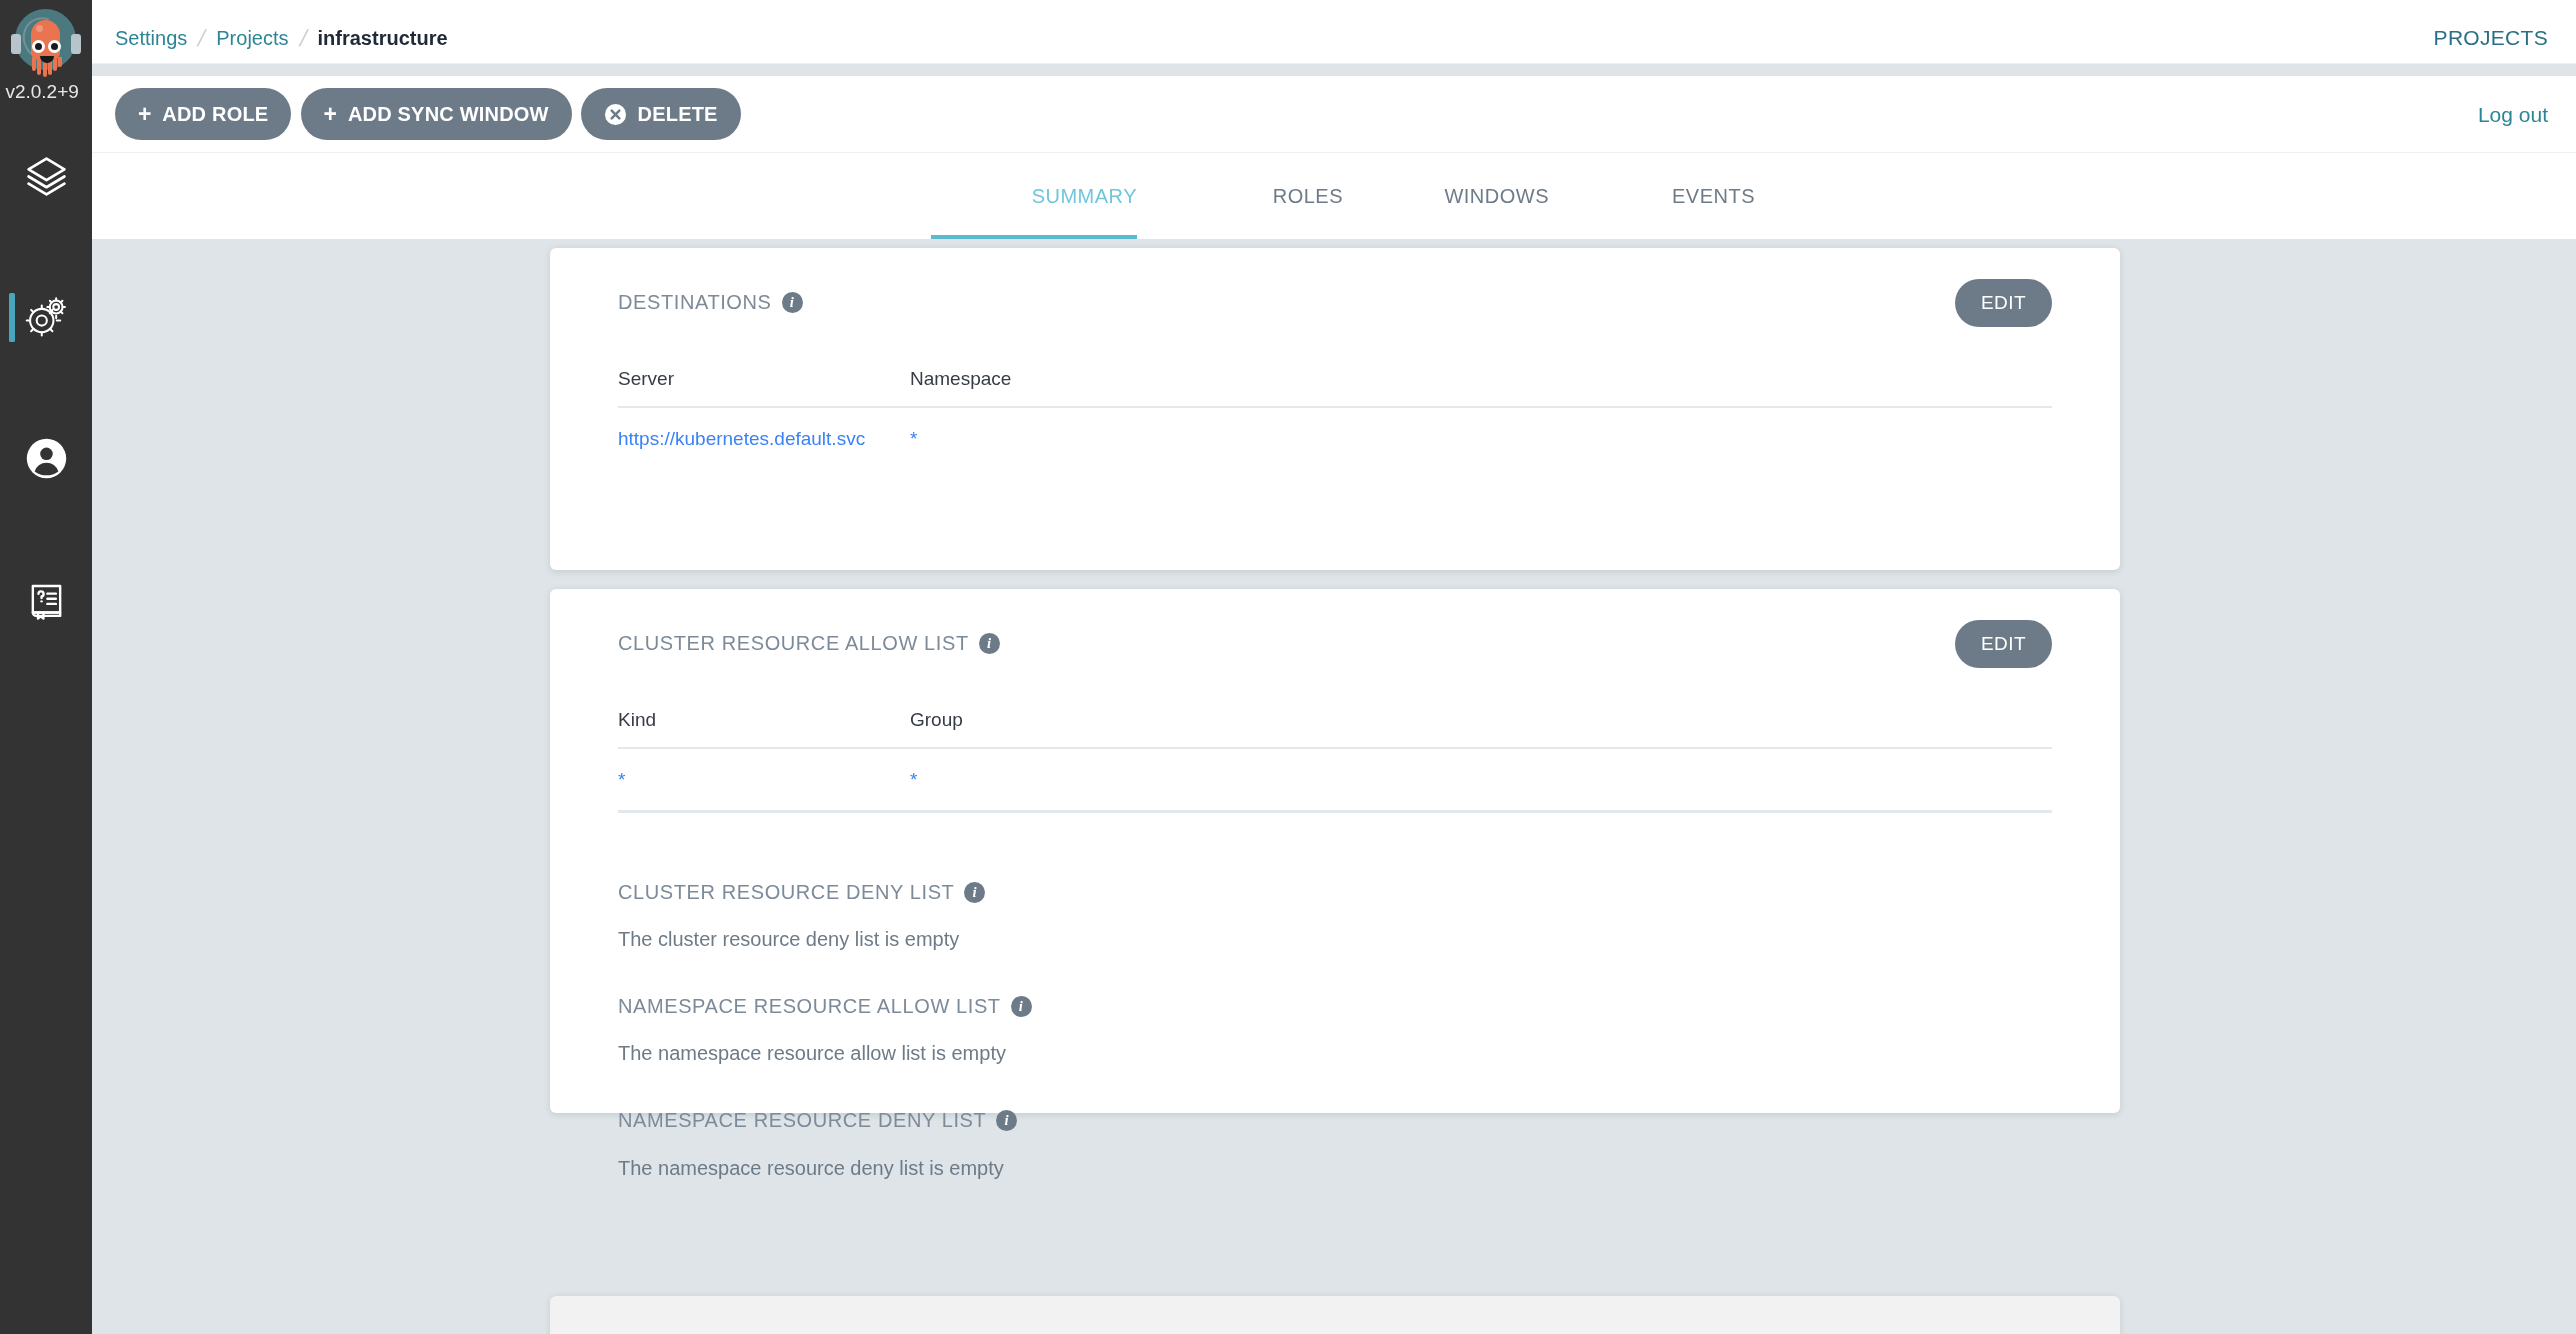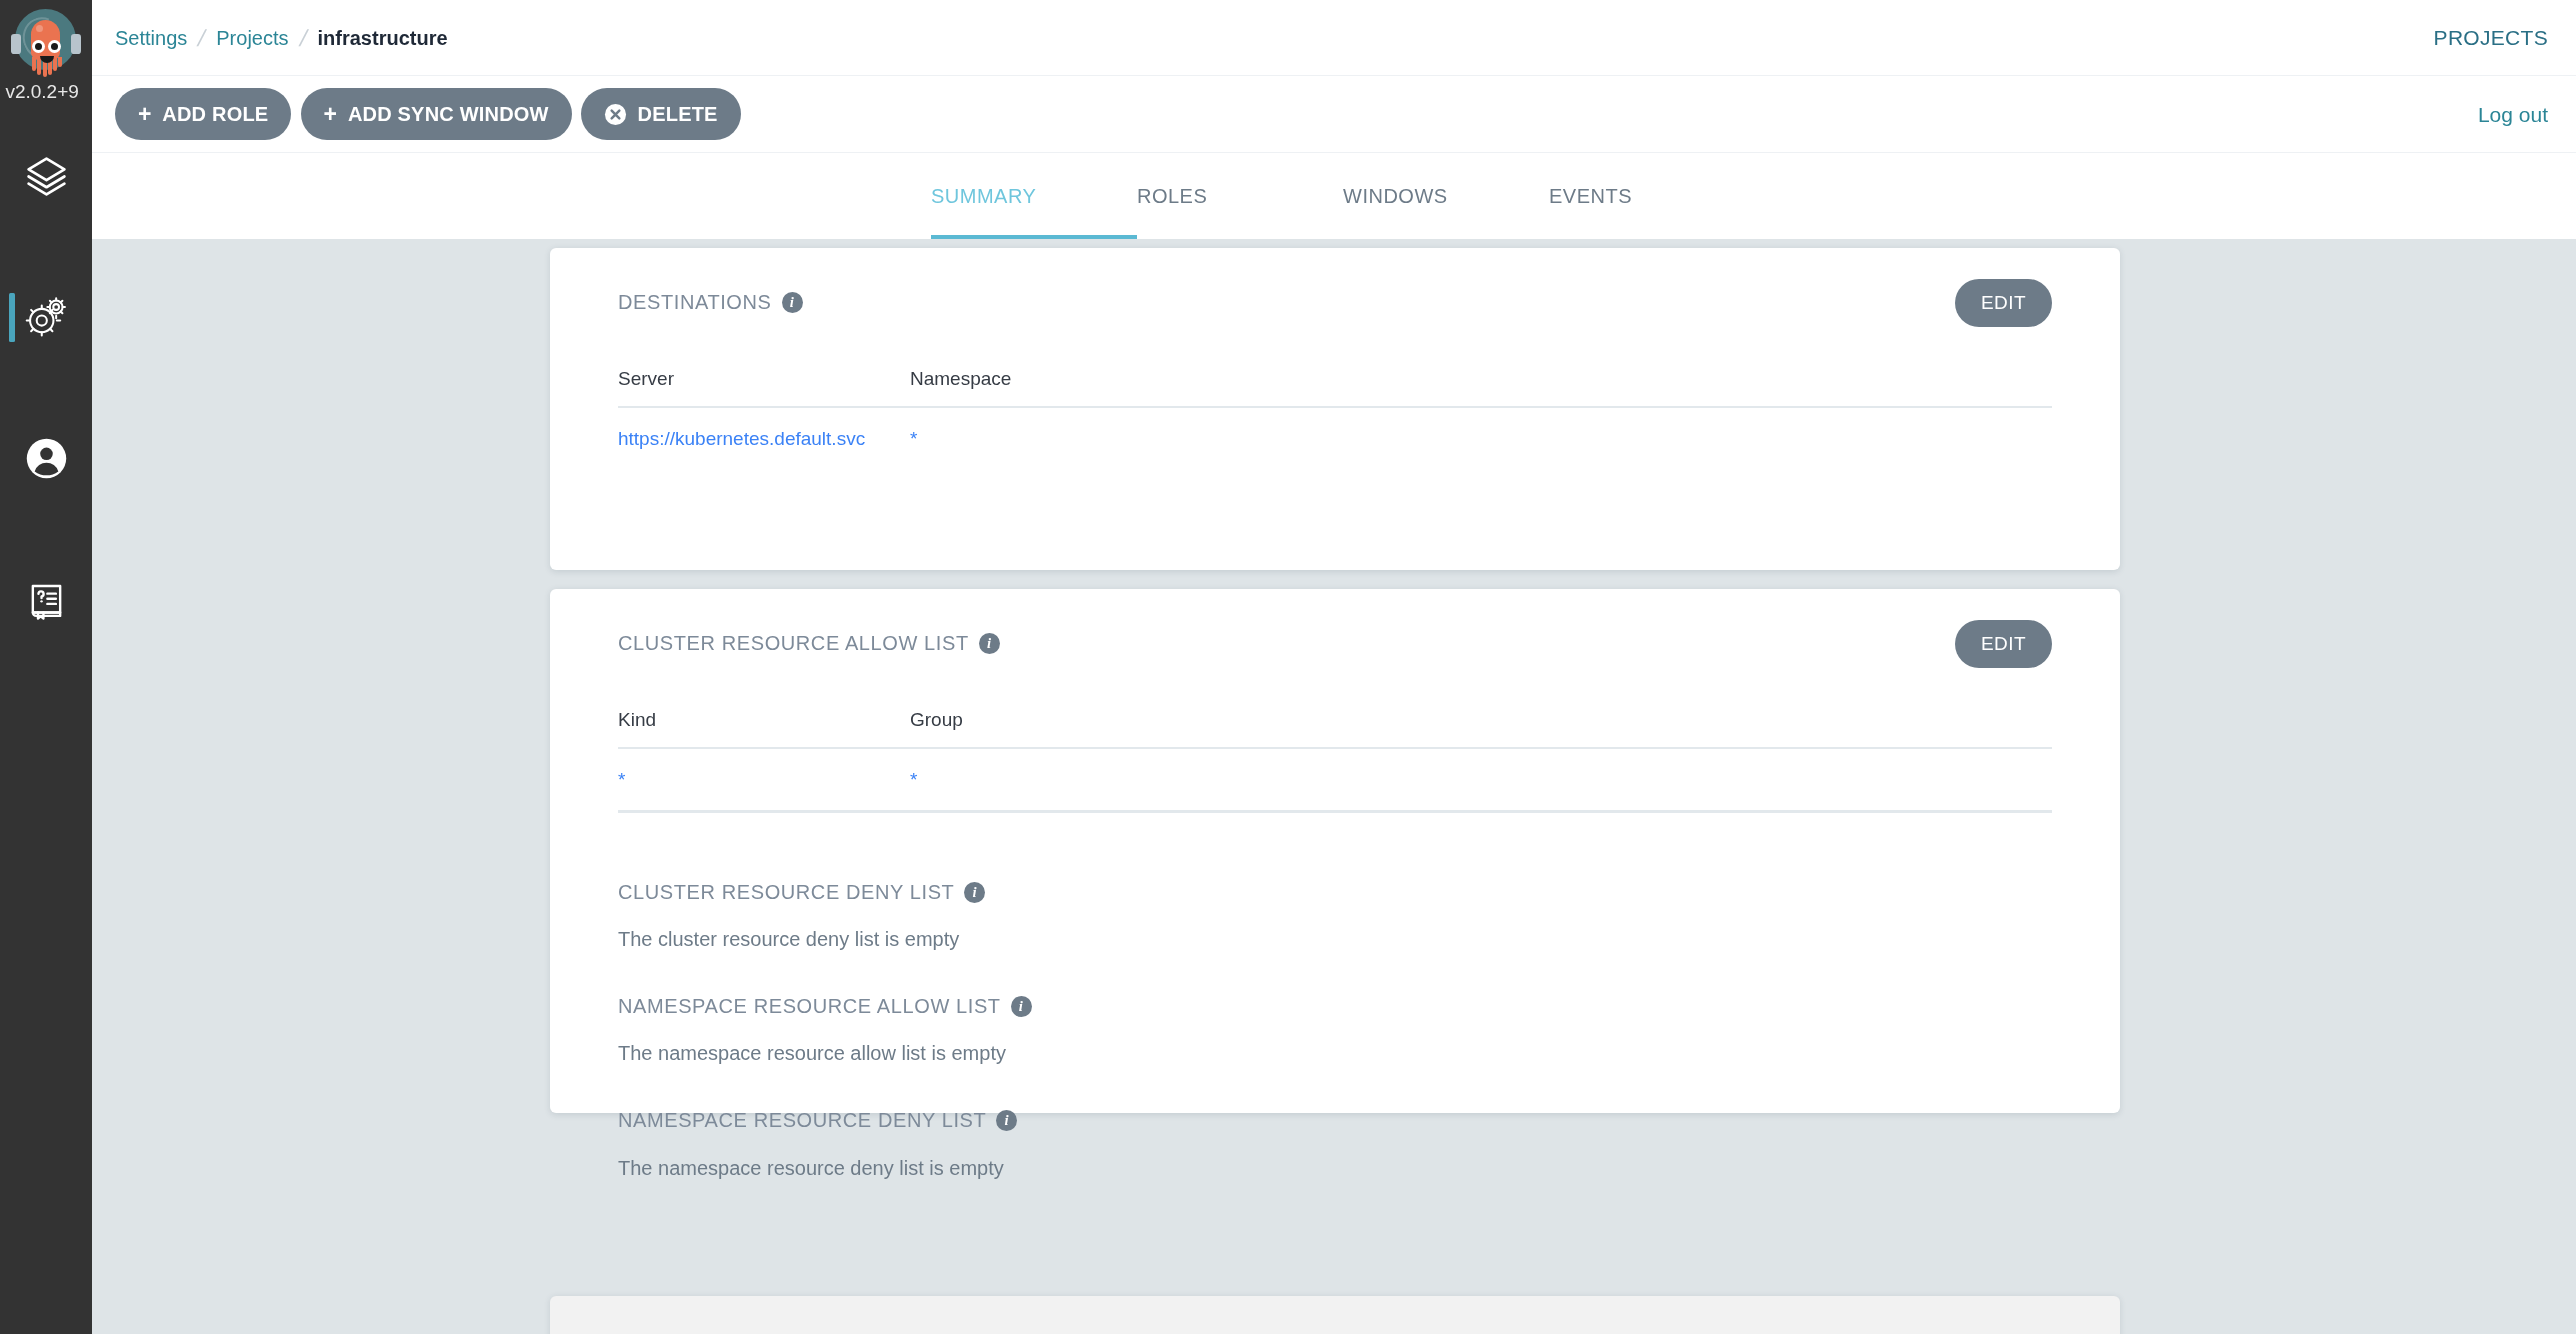--- a/index.html
+++ b/index.html
@@ -77,21 +77,21 @@
   .nav-item .bar {
     position: absolute; left: 9.2px; top: 10.7px;
     width: 5.4px; height: 49px; background: #4aa5bd; border-radius: 1.5px;
     display: none;
   }
   .nav-item.active .bar { display: block; }
   .nav-item svg { display: block; }
 
   
   #breadcrumb-bar {
-    position: absolute; left: 92px; top: 0; right: 0; height: 76px;
+    position: absolute; left: 92px; top: 0; right: 0; height: 64px;
     background: #ffffff;
     border-bottom: 1.5px solid #eef1f4;
   }
   .crumbs {
     position: absolute; left: 23px; top: 0; height: 76px;
     display: flex; align-items: center; gap: 0;
     font-size: 20px;
   }
   .crumb-link { color: #2b8596; cursor: pointer; white-space: nowrap; }
   .crumb-sep {
@@ -133,21 +133,21 @@
 
   
   #tabbar {
     position: absolute; left: 92px; top: 153px; right: 0; height: 87px;
     background: #ffffff;
     border-bottom: 1.5px solid #e3e9ec;
   }
   .tabs { position: absolute; left: 839px; top: 0; display: flex; }
   .tab {
     position: relative; height: 87px; width: 206px;
-    display: flex; align-items: center; justify-content: flex-start;
+    display: flex; align-items: center; justify-content: flex-end;
     font-size: 20px; letter-spacing: 0.5px; color: #6d7b88;
     cursor: pointer; font-weight: 400;
     font-family: "Liberation Sans", sans-serif;
   }
   .tab.active { color: #6fc6dd; }
   .tab .underline {
     position: absolute; left: 0; right: 0; bottom: 0; height: 5.4px;
     background: #5bb9d3; display: none;
   }
   .tab.active .underline { display: block; }

